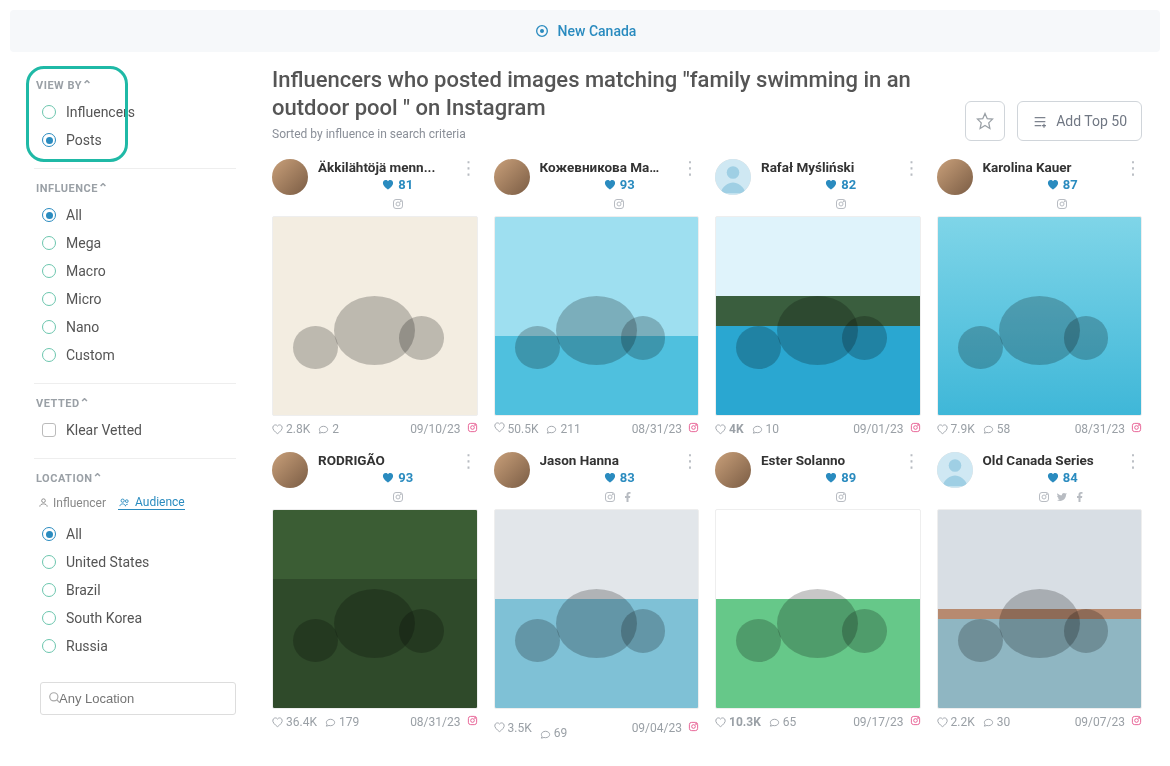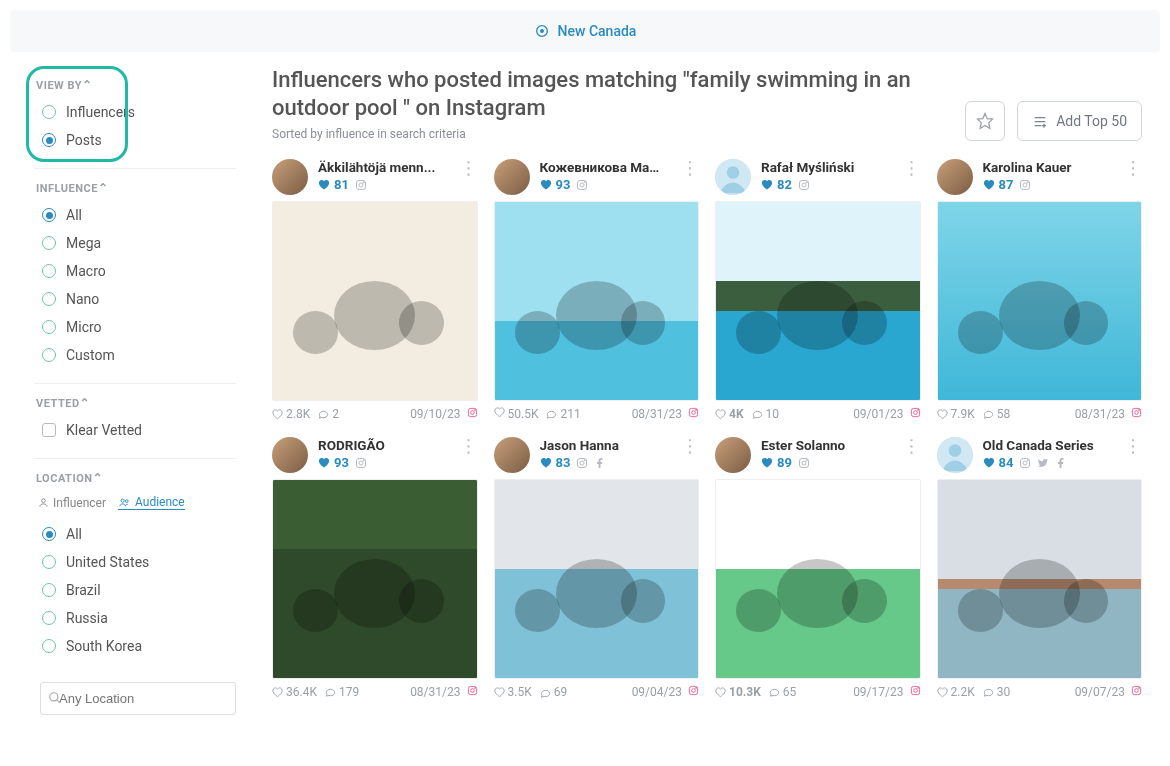--- a/index.html
+++ b/index.html
@@ -31,21 +31,21 @@
   .sub { font-size:12px; color:#8a8f98; margin-top:6px; }
   .btn { border:1px solid #d0d5da; border-radius:6px; background:#fff; height:40px; display:flex; align-items:center; justify-content:center; color:#707783; cursor:pointer; font-size:14px; }
   .btn.star { width:40px; }
   .btn.add { padding:0 14px; gap:8px; }
   .grid { display:grid; grid-template-columns:repeat(4,1fr); gap:16px; margin-top:18px; }
   .card { display:flex; flex-direction:column; }
   .card-head { display:flex; align-items:flex-start; gap:10px; position:relative; padding-bottom:6px;}
   .avatar { width:36px; height:36px; border-radius:50%; background:#ddd; flex-shrink:0; overflow:hidden; display:flex; align-items:center; justify-content:center;}
   .avatar.ph svg { width:100%; height:100%; }
   .name { font-size:13.5px; font-weight:700; color:#333; white-space:nowrap; overflow:hidden; text-overflow:ellipsis; max-width:120px;}
-  .score-row { display:flex; align-items:center; gap:6px; margin-top:2px;}
+  .score-row { display:flex; align-items:center; gap:6px; margin-top:2px;flex-direction:column;}
   .score { color:#2a8bbf; font-weight:700; font-size:13px; display:flex; align-items:center; gap:4px;}
   .soc { color:#b8bcc2; display:flex; gap:6px; font-size:12px; align-items:center;}
   .menu-dots { color:#b8bcc2; cursor:pointer; font-size:18px; line-height:.5; position:absolute; right:0; top:4px;}
   .thumb { width:100%; height:200px; border:1px solid #eee; border-radius:2px; overflow:hidden; position:relative; background:#d8d8d8; }
   .foot { display:flex; justify-content:space-between; align-items:center; margin-top:6px; font-size:12px; color:#9aa0a6; }
   .foot .left { display:flex; gap:8px; align-items:center;}
   .foot .right { display:flex; gap:6px; align-items:center;}
   .ig-dot { color:#e65a8f; }
   
   .thumb.sepia { background:#f3ede1; }
@@ -101,25 +101,25 @@
         <div class="opt">
           <span class="radio off"></span>
           <span>Mega</span>
         </div>
         <div class="opt">
           <span class="radio off"></span>
           <span>Macro</span>
         </div>
         <div class="opt">
           <span class="radio off"></span>
+          <span>Micro</span>
+        </div>
+        <div class="opt">
+          <span class="radio off"></span>
           <span>Nano</span>
-        </div>
-        <div class="opt">
-          <span class="radio off"></span>
-          <span>Micro</span>
         </div>
         <div class="opt">
           <span class="radio off"></span>
           <span>Custom</span>
         </div>
       </div>
     <div class="divider"></div>
 
     <div class="section-header">
       <span>VETTED</span>
@@ -163,25 +163,25 @@
         <div class="opt">
           <span class="radio off"></span>
           <span>United States</span>
         </div>
         <div class="opt">
           <span class="radio off"></span>
           <span>Brazil</span>
         </div>
         <div class="opt">
           <span class="radio off"></span>
+          <span>South Korea</span>
+        </div>
+        <div class="opt">
+          <span class="radio off"></span>
           <span>Russia</span>
-        </div>
-        <div class="opt">
-          <span class="radio off"></span>
-          <span>South Korea</span>
         </div>
       </div>
     <div class="loc-input">
       <div class="loc-input-wrap">
         <svg width="14" height="14" viewBox="0 0 24 24" fill="none" stroke="#aaa" stroke-width="2">
             <circle cx="10" cy="10" r="7"></circle>
             <line x1="20" y1="20" x2="15" y2="15"></line>
           </svg>
         <input type="text" placeholder="Any Location" style="">
       </div>
@@ -464,21 +464,21 @@
           <div class="thumb indoor">
             <span class="blob" style="width:40%;height:35%;left:30%;top:40%;"></span>
             <span class="blob" style="width:22%;height:22%;left:10%;top:55%;"></span>
             <span class="blob" style="width:22%;height:22%;left:62%;top:50%;"></span>
           </div>
           <div class="foot">
             <div class="left">
               <span style="display:flex;align-items:center;gap:3px;"><svg width="11" height="11" viewBox="0 0 24 24" fill="none" stroke="currentColor" stroke-width="2">
                   <path d="M12 21s-8-5-10-11C1 5 4 2 7.5 2 9.5 2 11 3 12 4.5 13 3 14.5 2 16.5 2 20 2 23 5 22 10c-2 6-10 11-10 11z"></path>
                 </svg>3.5K</span>
-              <span style="display:flex;align-items:flex-end;gap:3px;"><svg width="11" height="11" viewBox="0 0 24 24" fill="none" stroke="currentColor" stroke-width="2">
+              <span style="display:flex;align-items:flex-end;gap:3px;margin-top:11px;"><svg width="11" height="11" viewBox="0 0 24 24" fill="none" stroke="currentColor" stroke-width="2">
                   <path d="M21 12c0 4-4 7-9 7-1.2 0-2.4-.2-3.4-.5L3 20l1.4-4C3.5 14.8 3 13.5 3 12c0-4 4-7 9-7s9 3 9 7z"></path>
                 </svg>69</span>
             </div>
             <div class="right">
               <span>09/04/23</span>
               <span class="ig-dot"><svg width="11" height="11" viewBox="0 0 24 24" fill="none" stroke="currentColor" stroke-width="2">
                   <rect x="3" y="3" width="18" height="18" rx="5"></rect>
                   <circle cx="12" cy="12" r="4"></circle>
                   <circle cx="17.5" cy="6.5" r="1" fill="currentColor"></circle>
                 </svg></span>

